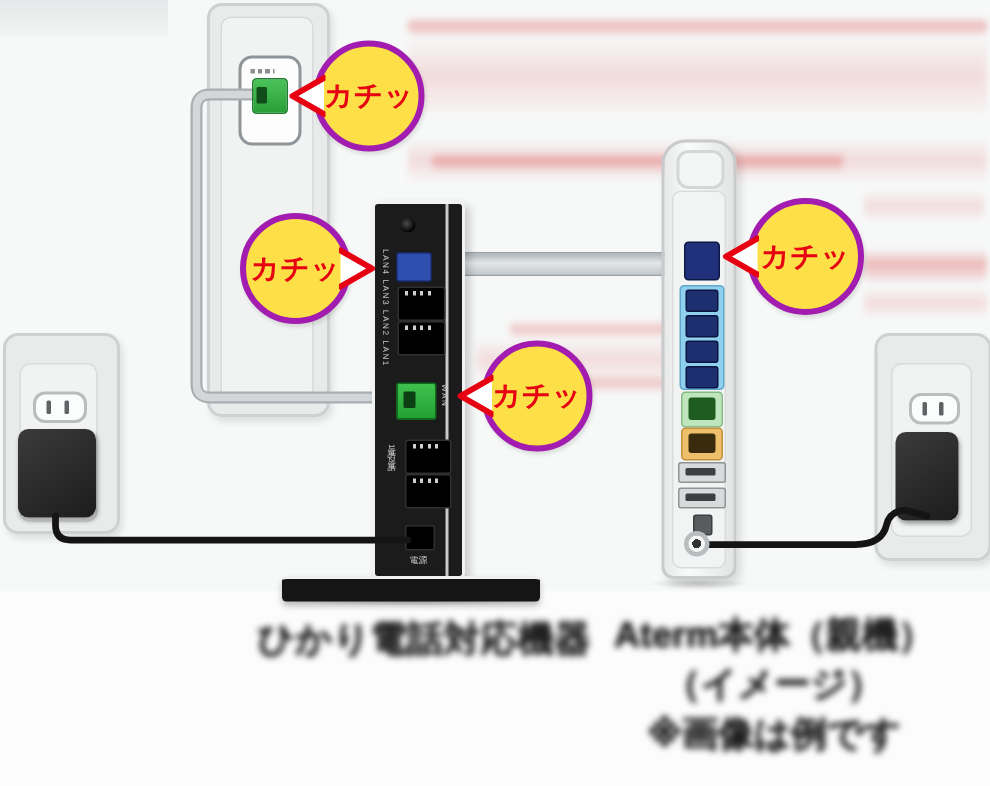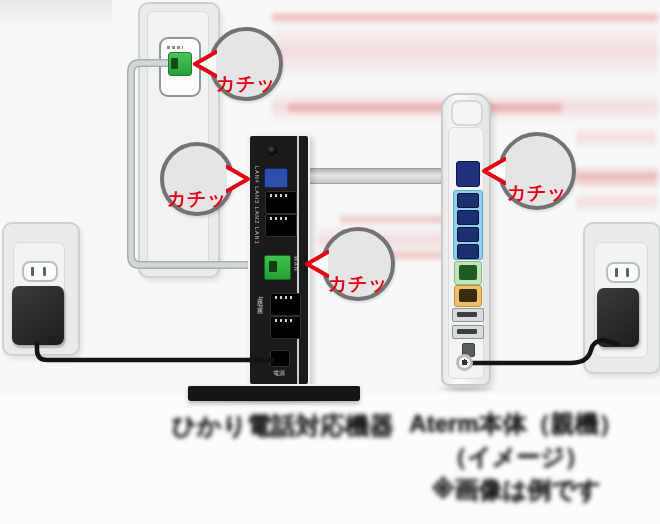--- a/index.html
+++ b/index.html
@@ -67,22 +67,22 @@
   .panel.org .p{position:relative;margin:3px auto;width:18px;height:13px;background:#3a2b0c;border-radius:2px;}
   .usb{position:absolute;width:30px;height:12px;background:#d8dadb;border:1px solid #8f9496;border-radius:2px;}
   .usb .s{position:absolute;left:4px;top:3px;width:20px;height:5px;background:#3c4043;border-radius:1px;}
   .switch{position:absolute;width:11px;height:12px;background:#585c5e;border-radius:2px;border:1px solid #3c3f41;}
   .pjack{left:456px;top:354px;width:17px;height:17px;border:3px solid #b9bdbf;border-radius:50%;
          background:radial-gradient(circle,#333 0 3px,#f6f7f7 3px);box-sizing:border-box;z-index:7;}
   .devshadow{background:radial-gradient(ellipse at center,rgba(0,0,0,.18),rgba(0,0,0,0) 70%);z-index:1;}
 
   
   .bubble{z-index:10;}
-  .b-circle{position:absolute;width:74px;height:74px;box-sizing:border-box;border:4px solid #737373;border-radius:50%;
-            background:#e5e5e5;display:flex;align-items:flex-end;justify-content:center;box-shadow:1px 2px 3px rgba(0,0,0,.12);}
+  .b-circle{position:absolute;width:74px;height:74px;box-sizing:border-box;border:4px solid #a21caf;border-radius:50%;
+            background:#fde047;display:flex;align-items:center;justify-content:center;box-shadow:1px 2px 3px rgba(0,0,0,.12);}
   .b-circle span{color:#e60012;font-weight:bold;font-size:19px;letter-spacing:.5px;white-space:nowrap;}
   .b-tail{position:absolute;width:26px;height:32px;}
   .big .b-circle{width:78px;height:78px;}
 
   
   .cap{color:#333;font-weight:bold;filter:blur(2px) contrast(1.3);text-shadow:0 0 1.5px #333;z-index:8;}
   .cap-left{left:172px;top:410px;font-size:24px;letter-spacing:0.5px;}
   .cap-right{left:400px;top:407px;width:232px;text-align:center;font-size:24px;line-height:33px;}
 </style>
 </head>

